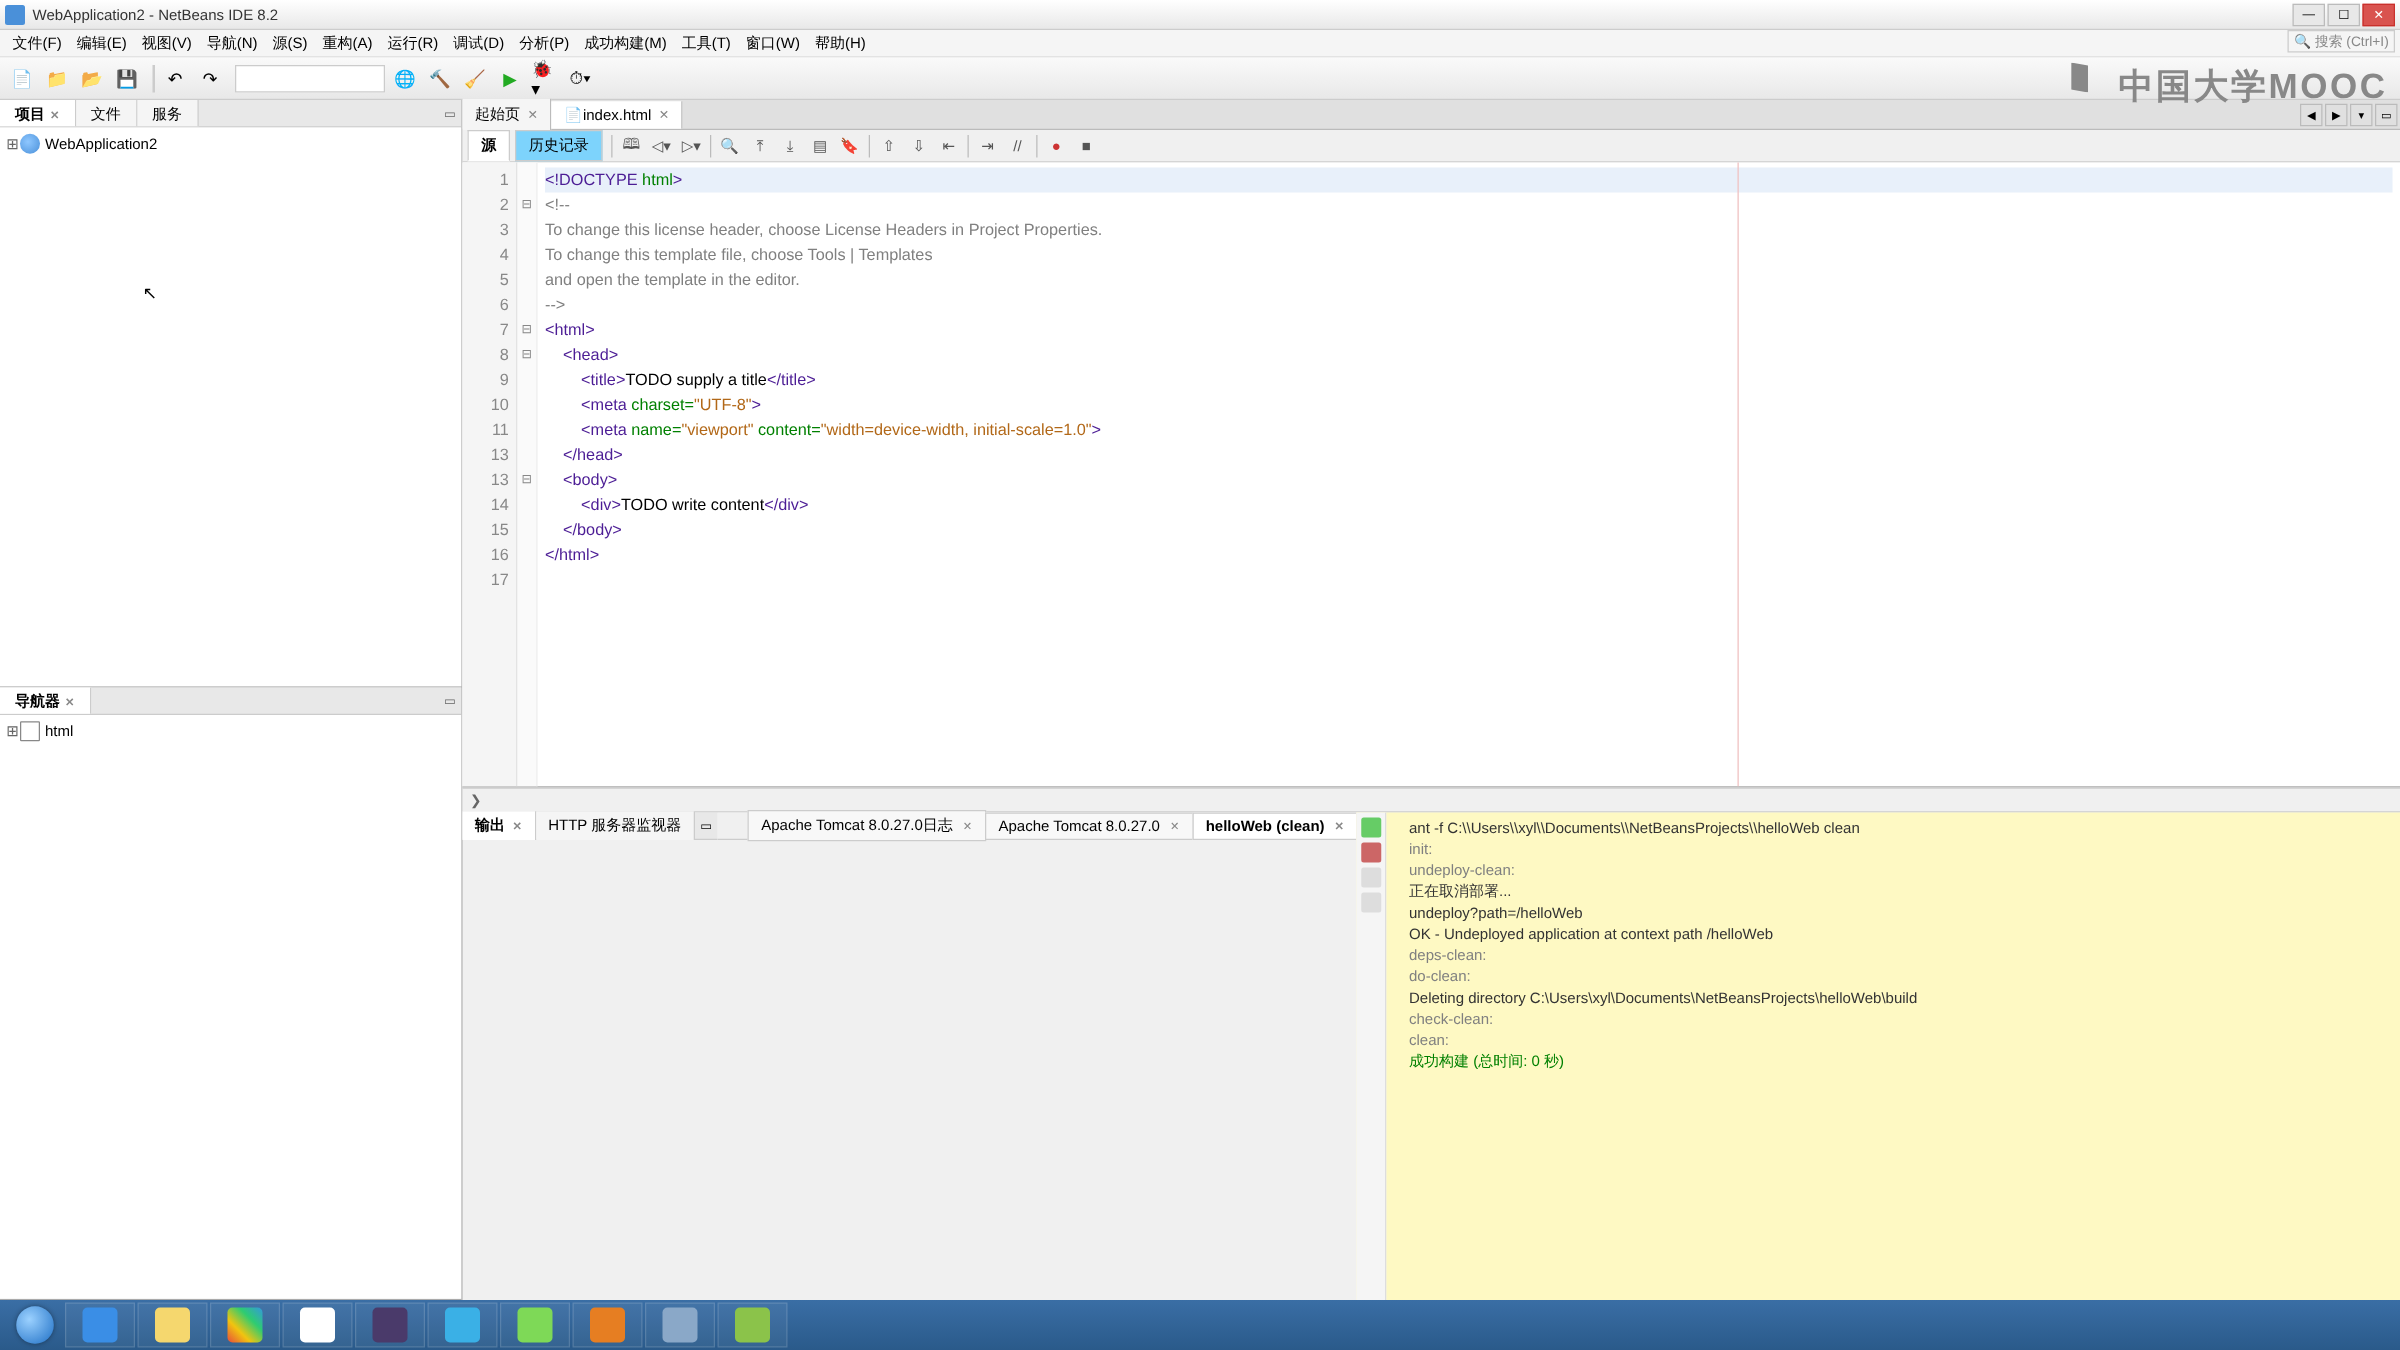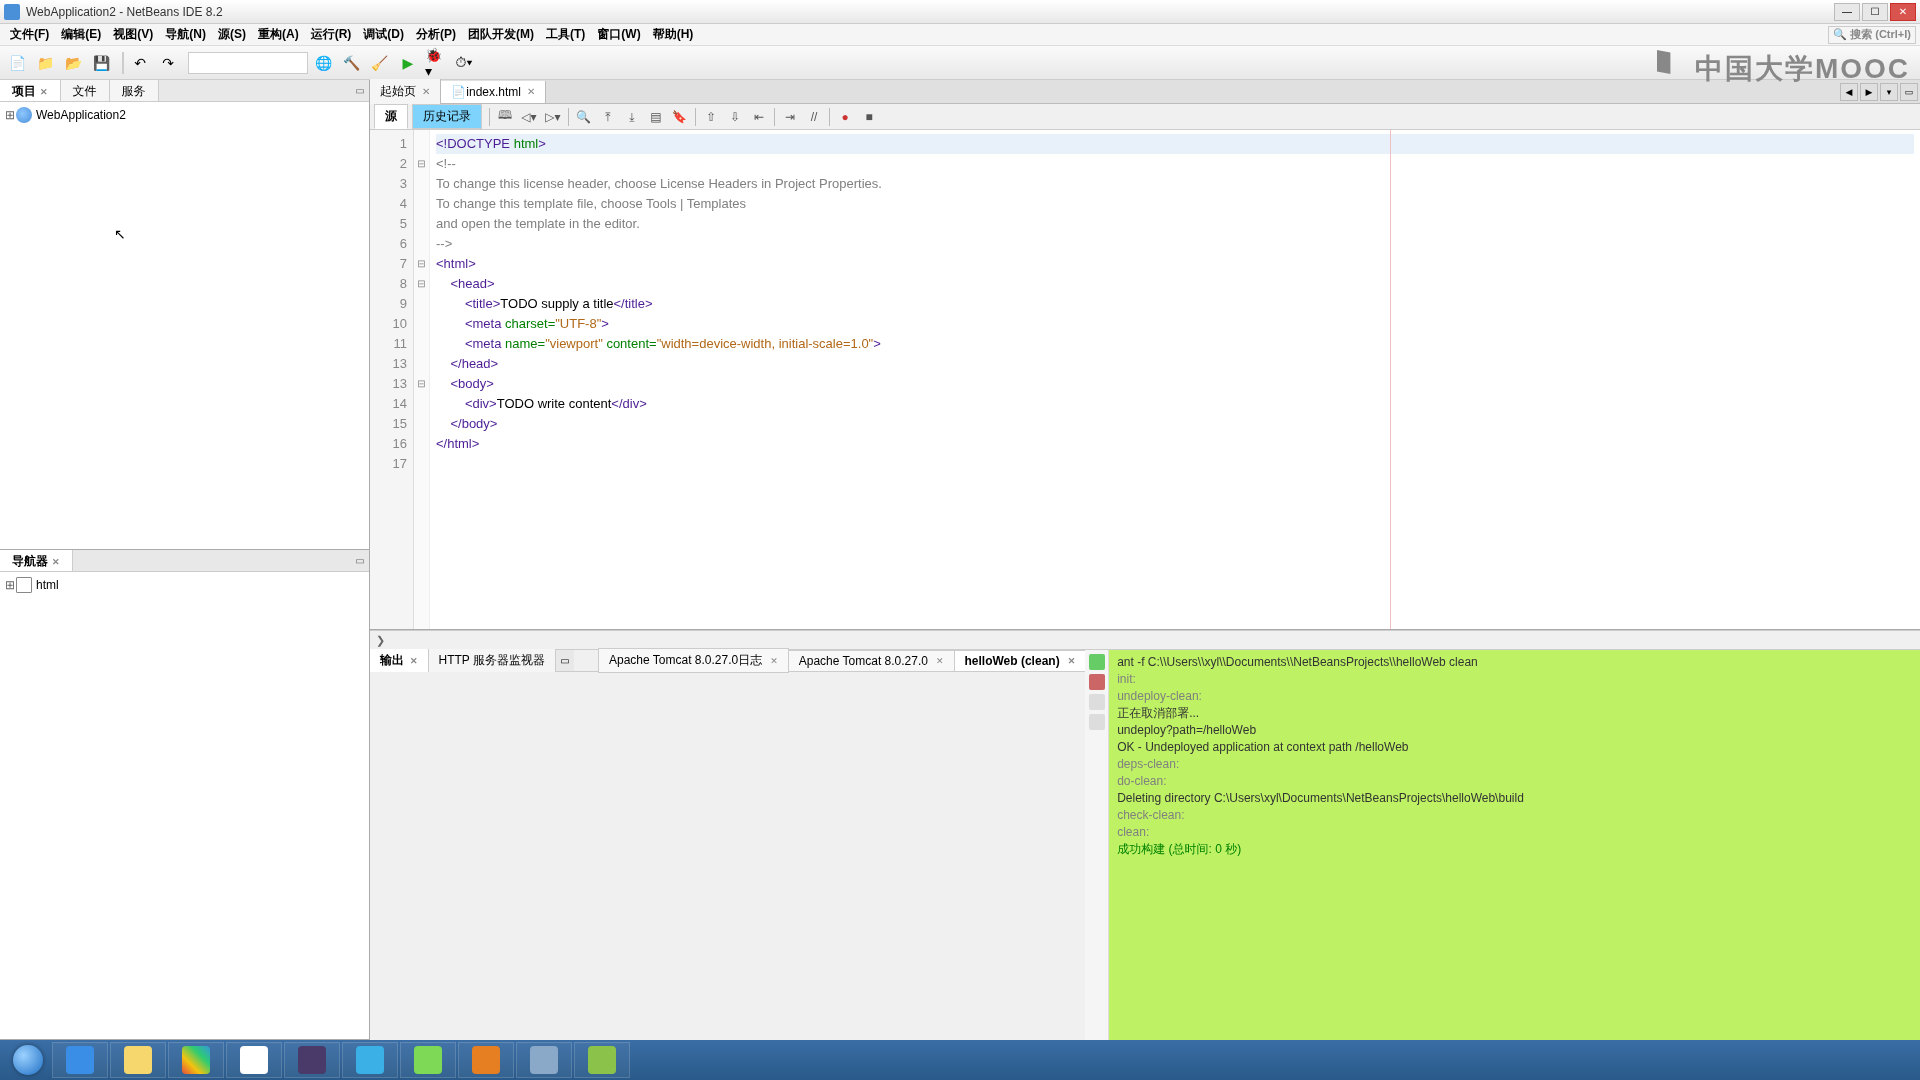--- a/index.html
+++ b/index.html
@@ -7,21 +7,21 @@
 
 
 .titlebar { height:24px; background:linear-gradient(#fff,#e8e8e8); display:flex; align-items:center; padding:0 4px; border-bottom:1px solid #ccc; font-size:12px; }
 .titlebar .icon { width:16px; height:16px; background:#4a90d9; margin-right:6px; border-radius:2px; }
 .titlebar .title { flex:0 0 auto; color:#333; }
 .titlebar .spacer { flex:1; }
 .titlebar .winbtn { width:26px; height:18px; margin-left:2px; background:#e8e8e8; border:1px solid #bbb; display:flex; align-items:center; justify-content:center; font-size:10px; cursor:pointer; }
 .titlebar .winbtn.close { background:#d9534f; color:#fff; border-color:#c9302c; }
 
 
-.menubar { height:22px; background:#f5f5f5; display:flex; align-items:center; padding:0 4px; font-size:12px; border-bottom:1px solid #ddd;font-weight:bold; }
+.menubar { height:22px; background:#f5f5f5; display:flex; padding:0 4px; font-size:12px; border-bottom:1px solid #ddd; }
 .menubar .menuitem { padding:2px 6px; cursor:pointer; }
 .menubar .srch { margin-left:auto; display:flex; align-items:center; border:1px solid #ccc; padding:0 4px; height:18px; font-size:11px; color:#888; }
 .menubar .srch .mag { margin-right:3px; }
 
 
 .toolbar { height:34px; background:linear-gradient(#fafafa,#e8e8e8); display:flex; align-items:center; padding:0 6px; border-bottom:1px solid #ccc; }
 .toolbar .tbtn { width:24px; height:24px; margin-right:4px; display:flex; align-items:center; justify-content:center; border:1px solid transparent; cursor:pointer; font-size:14px; }
 .toolbar .sep { width:2px; height:22px; background:#ccc; margin:0 4px; }
 .toolbar .combo { width:120px; height:22px; border:1px solid #ccc; background:#fff; margin:0 4px; }
 .toolbar .mooc { position:absolute; right:10px; top:50px; font-size:28px; color:#888; font-weight:bold; letter-spacing:2px; display:flex; }
@@ -85,21 +85,21 @@
 .otabs .ot.active { background:#fff; font-weight:bold; }
 .otabs .ot .x { margin-left:6px; font-size:9px; color:#888; }
 .otabs .osp { flex:1; }
 .otabs .omini { width:18px; text-align:center; font-size:10px; cursor:pointer; }
 
 .osubtabs { height:22px; display:flex; background:#f0f0f0; border-bottom:1px solid #ccc; font-size:12px; align-items:center; padding-left:24px; }
 .osubtabs .ost { padding:3px 10px; border:1px solid #ccc; background:#f8f8f8; cursor:pointer; margin-right:-1px; font-family:Consolas,monospace; display:flex; align-items:center; }
 .osubtabs .ost.active { background:#fff; font-weight:bold; }
 .osubtabs .ost .x { margin-left:8px; font-size:9px; color:#888; }
 
-.obody { flex:1; display:flex; background:#bef264; }
+.obody { flex:1; display:flex; background:#fef9c3;gap:10px; }
 .ogutter { width:24px; background:#f5f5f5; border-right:1px solid #ddd; display:flex; flex-direction:column; align-items:center; padding-top:4px; gap:4px; }
 .ogutter .og { width:16px; height:16px; background:#ddd; border-radius:2px; cursor:pointer; }
 .ogutter .og.run { background:#6c6; }
 .ogutter .og.stop { background:#c66; }
 .olog { flex:1; font-family:Consolas,monospace; font-size:12px; padding:4px 8px; line-height:17px; white-space:pre; color:#333; }
 .olog .gr { color:#808080; }
 .olog .grn { color:#008000; }
 
 .statusbar { height:24px; background:linear-gradient(#f0f0f0,#e0e0e0); border-top:1px solid #bbb; display:flex; align-items:center; font-size:11px; padding:0 8px; }
 .statusbar .sp { flex:1; }
@@ -131,21 +131,21 @@
 <div class="menubar">
   <span class="menuitem">文件(F)</span>
   <span class="menuitem">编辑(E)</span>
   <span class="menuitem">视图(V)</span>
   <span class="menuitem">导航(N)</span>
   <span class="menuitem">源(S)</span>
   <span class="menuitem">重构(A)</span>
   <span class="menuitem">运行(R)</span>
   <span class="menuitem">调试(D)</span>
   <span class="menuitem">分析(P)</span>
-  <span class="menuitem">团队开发(M)</span>
+  <span class="menuitem">成功构建(M)</span>
   <span class="menuitem">工具(T)</span>
   <span class="menuitem">窗口(W)</span>
   <span class="menuitem">帮助(H)</span>
   <span class="srch">
     <span class="mag">🔍</span>
     <span>搜索 (Ctrl+I)</span>
   </span>
 </div>
 
 <div class="toolbar">

